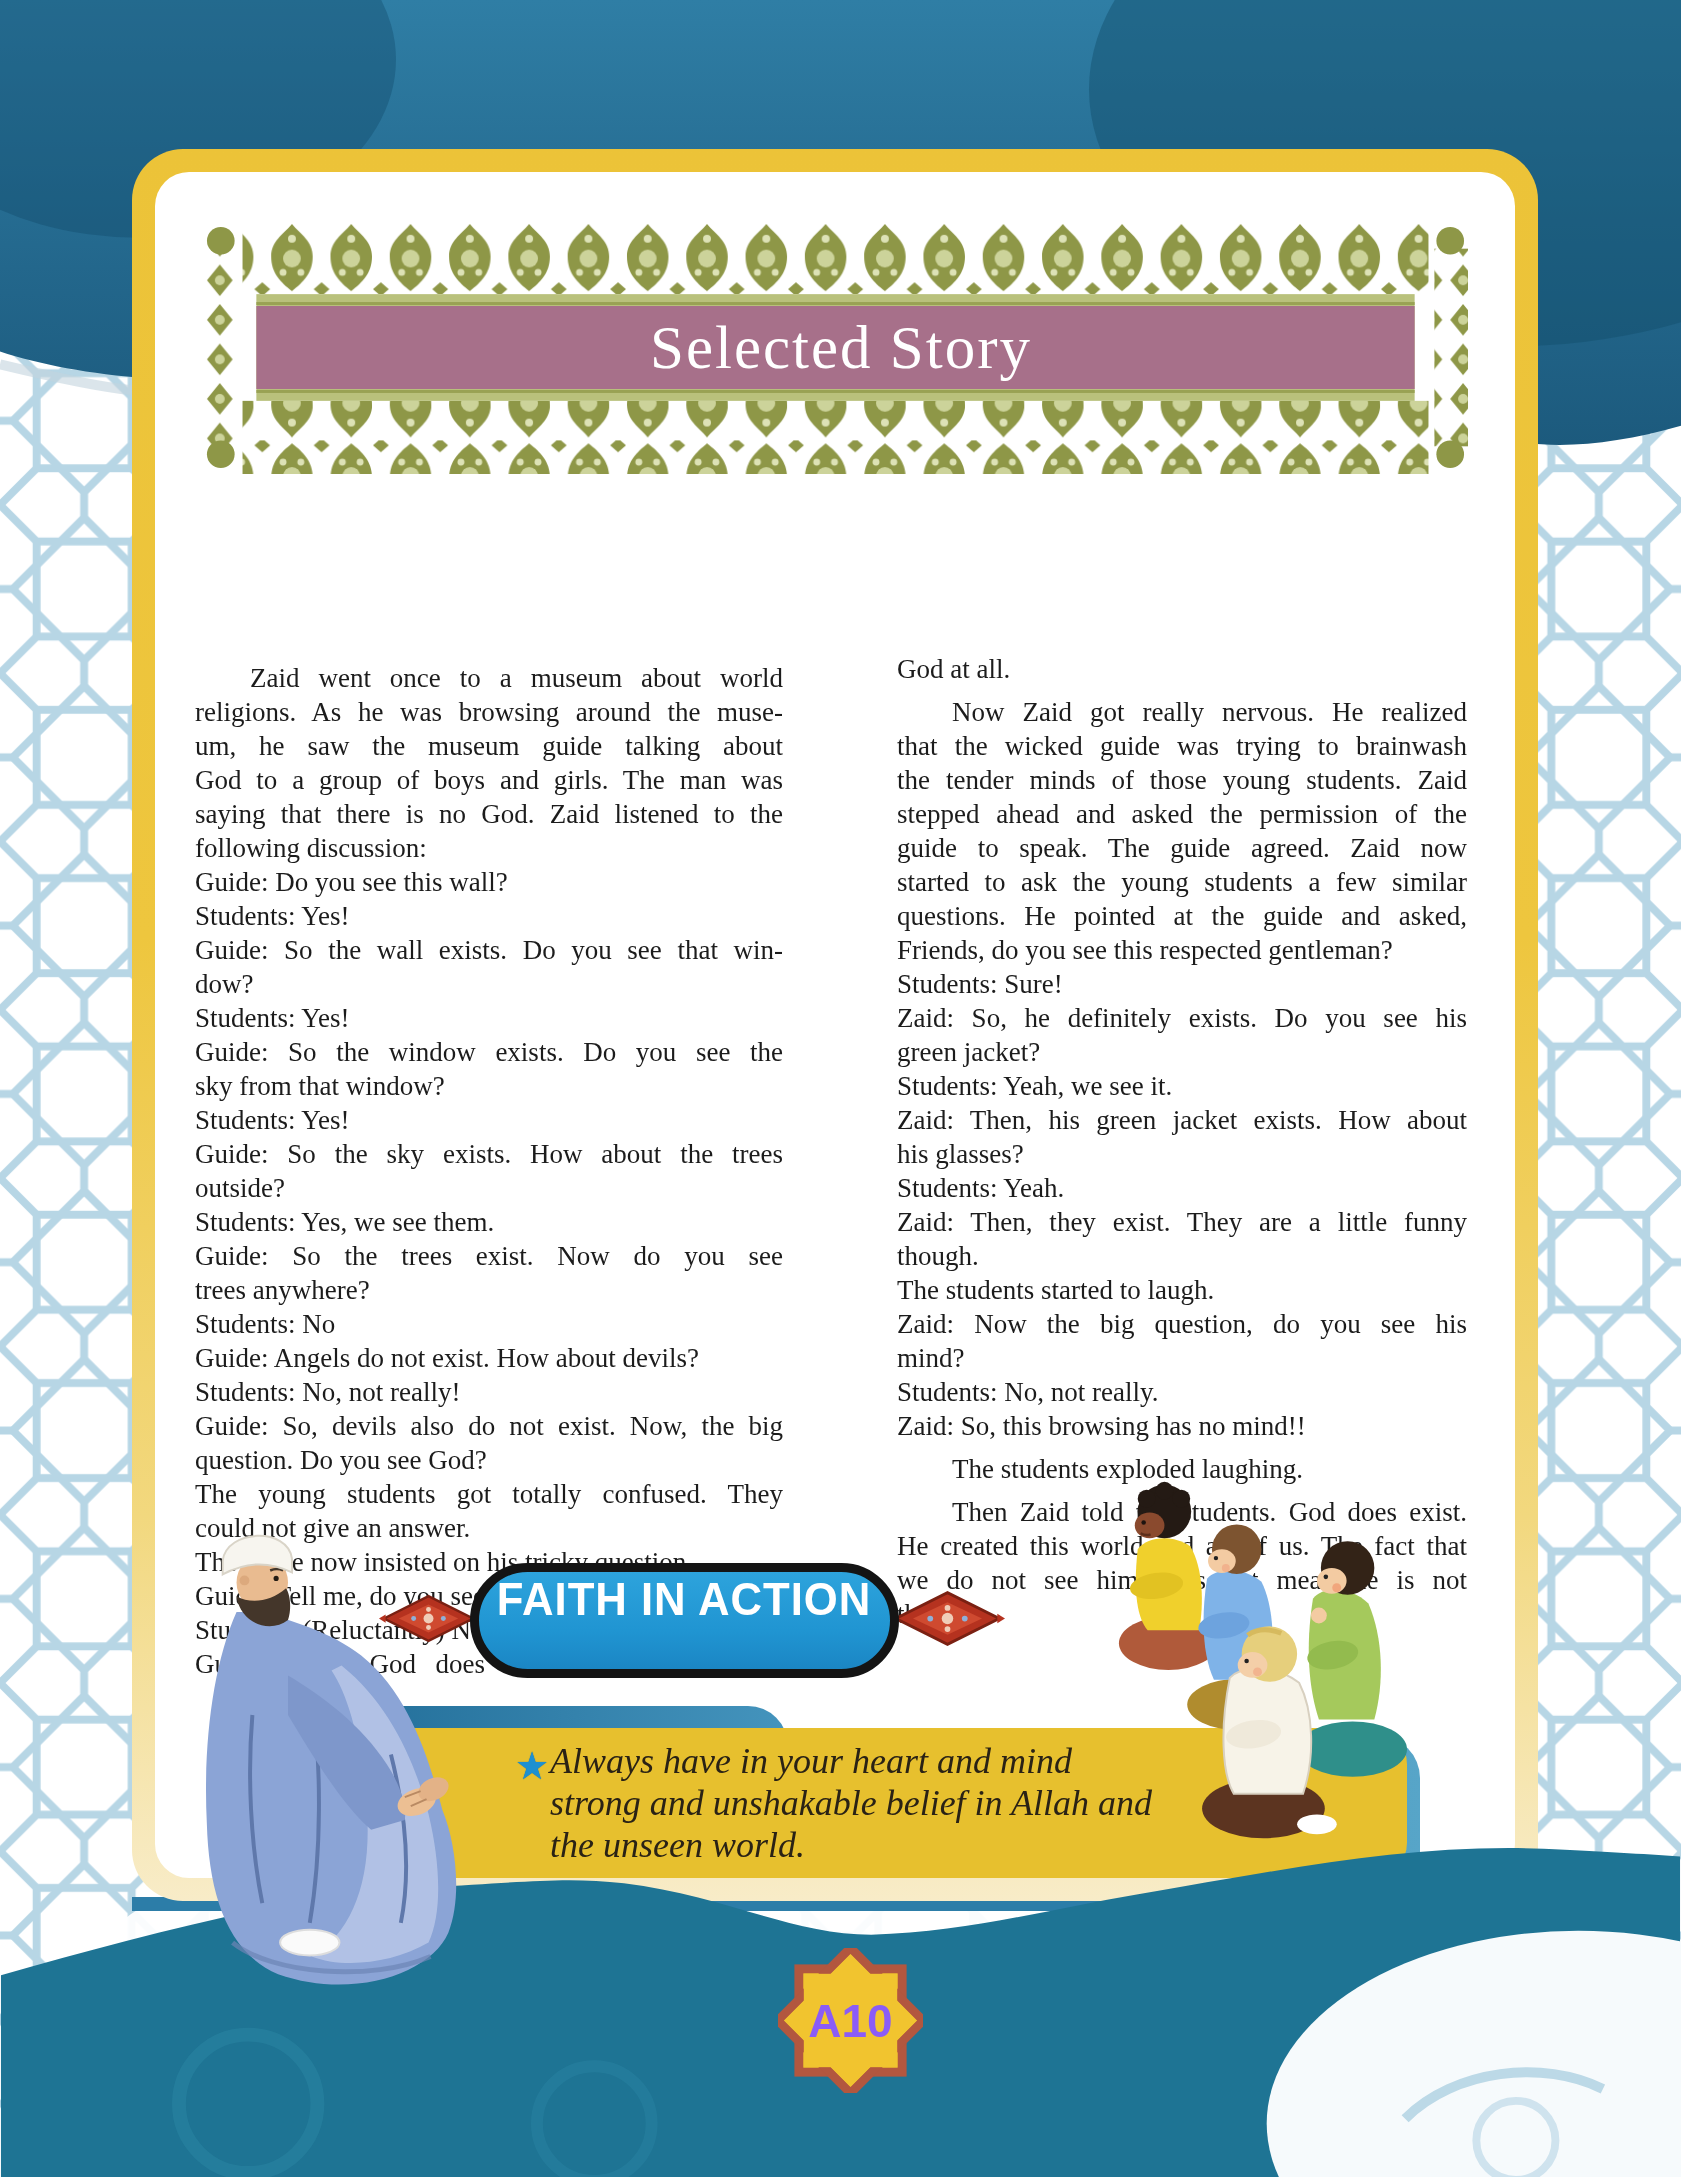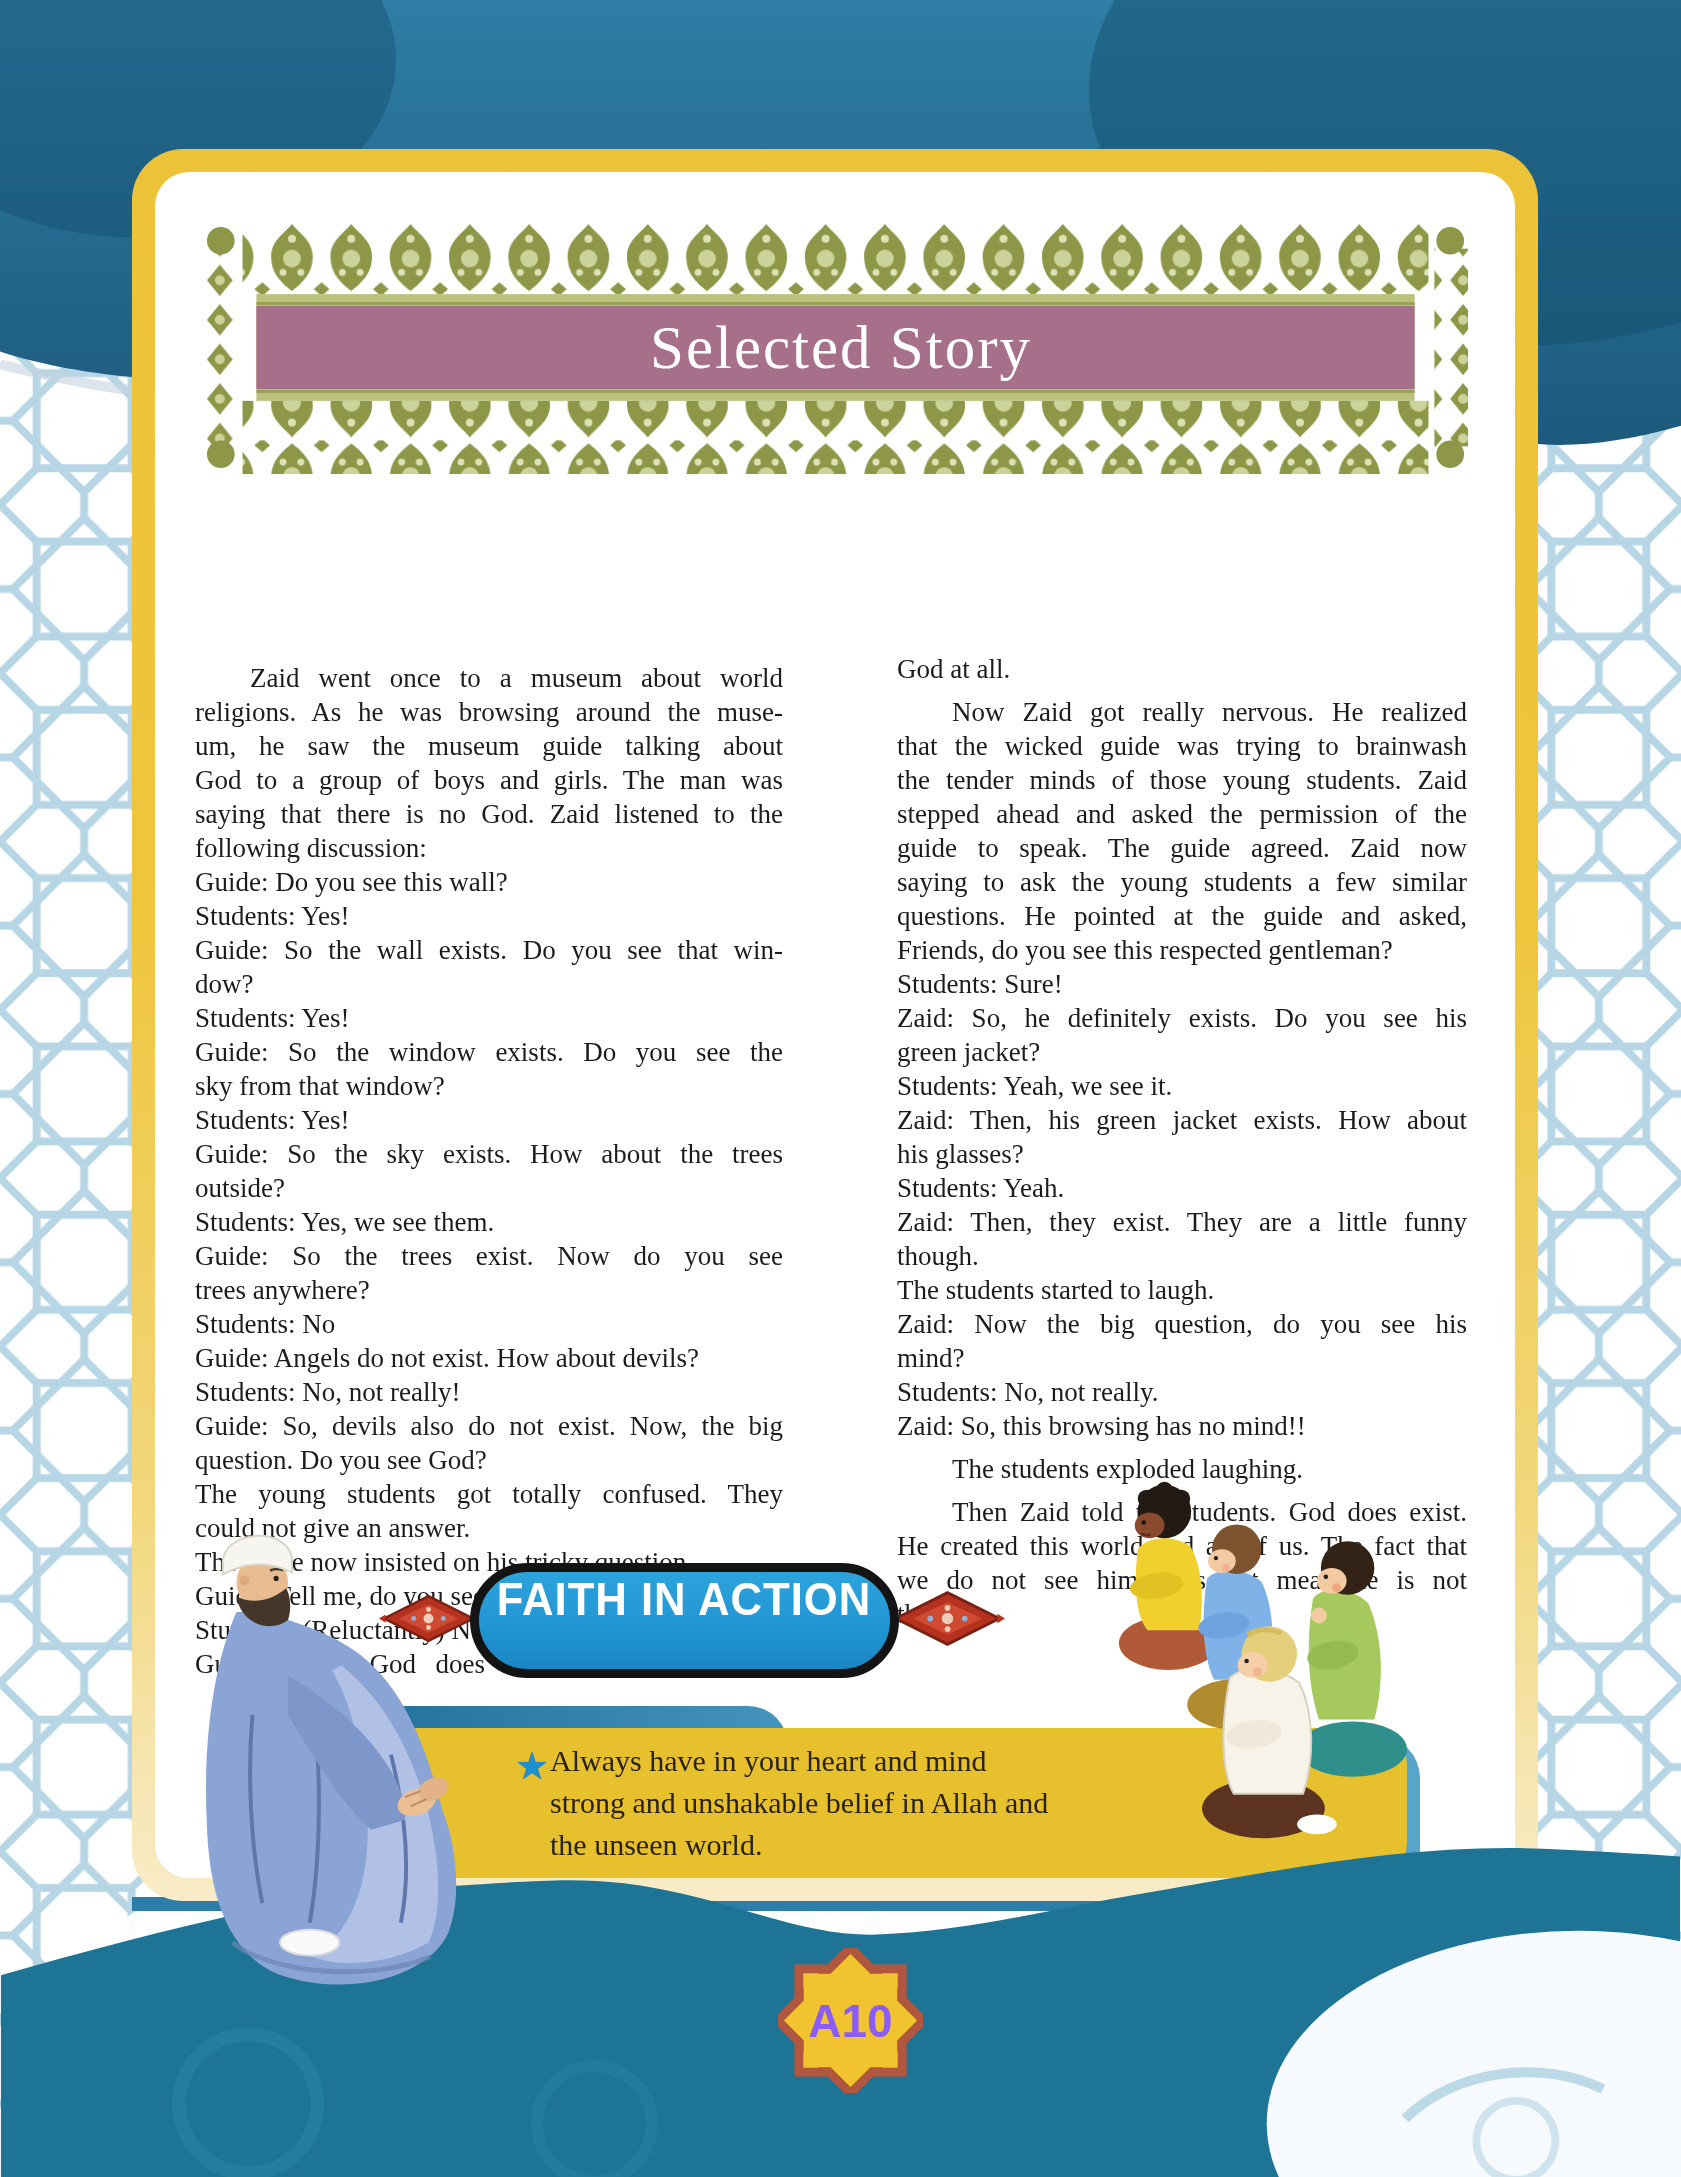--- a/index.html
+++ b/index.html
@@ -53,21 +53,21 @@
   #orn-right{left:735px;top:1412px;}
   #note-shadow-tab{left:197px;top:1534px;width:436px;height:89px;border-radius:40px;z-index:1;
         background:linear-gradient(90deg,#236f9a,#4494bd);}
   #note-shadow{left:197px;top:1564px;width:1068px;height:158px;border-radius:42px;z-index:1;
         background:linear-gradient(90deg,#2c7da8,#57a5c8);}
   #note-box{left:211px;top:1556px;width:1041px;height:151px;border-radius:36px;z-index:2;
         background:var(--box-yellow);}
   #note-star{left:149px;top:16px;font-size:38px;color:var(--star-bullet-blue);
         text-shadow:0 0 1px #0b6aa5;position:absolute;}
   #note-lines{position:absolute;left:184px;top:12px;}
-  .faith-line{font-size:30px;line-height:42px;color:var(--faith-text);}
+  .faith-line{font-size:36px;line-height:42px;color:var(--faith-text);font-style:italic;}
 
   
   #man{left:193px;top:1517px;z-index:30;}
   #children{left:948px;top:1293px;z-index:5;position:absolute;}
 
   
   #a10{left:778px;top:1948px;width:145px;height:145px;z-index:40;}
   #a10 .num{position:absolute;left:0;top:0;width:145px;height:145px;display:flex;
         align-items:center;justify-content:center;font-family:"Liberation Sans",sans-serif;
         font-weight:bold;font-size:46px;color:#8b5cf6;}
@@ -183,21 +183,21 @@
         <div class="line">Students: (Reluctantly) Not really.</div>
         <div class="line just">Guide: Then, God does not exist. There is no</div>
       </div>
     <div id="right-col" class="abs col">
         <div class="line">God at all.</div>
         <div class="line just ind">Now Zaid got really nervous. He realized</div>
         <div class="line just">that the wicked guide was trying to brainwash</div>
         <div class="line just">the tender minds of those young students. Zaid</div>
         <div class="line just">stepped ahead and asked the permission of the</div>
         <div class="line just">guide to speak. The guide agreed. Zaid now</div>
-        <div class="line just">saying to ask the young students a few similar</div>
+        <div class="line just">started to ask the young students a few similar</div>
         <div class="line just">questions. He pointed at the guide and asked,</div>
         <div class="line">Friends, do you see this respected gentleman?</div>
         <div class="line">Students: Sure!</div>
         <div class="line just">Zaid: So, he definitely exists. Do you see his</div>
         <div class="line">green jacket?</div>
         <div class="line">Students: Yeah, we see it.</div>
         <div class="line just">Zaid: Then, his green jacket exists. How about</div>
         <div class="line">his glasses?</div>
         <div class="line">Students: Yeah.</div>
         <div class="line just">Zaid: Then, they exist. They are a little funny</div>

